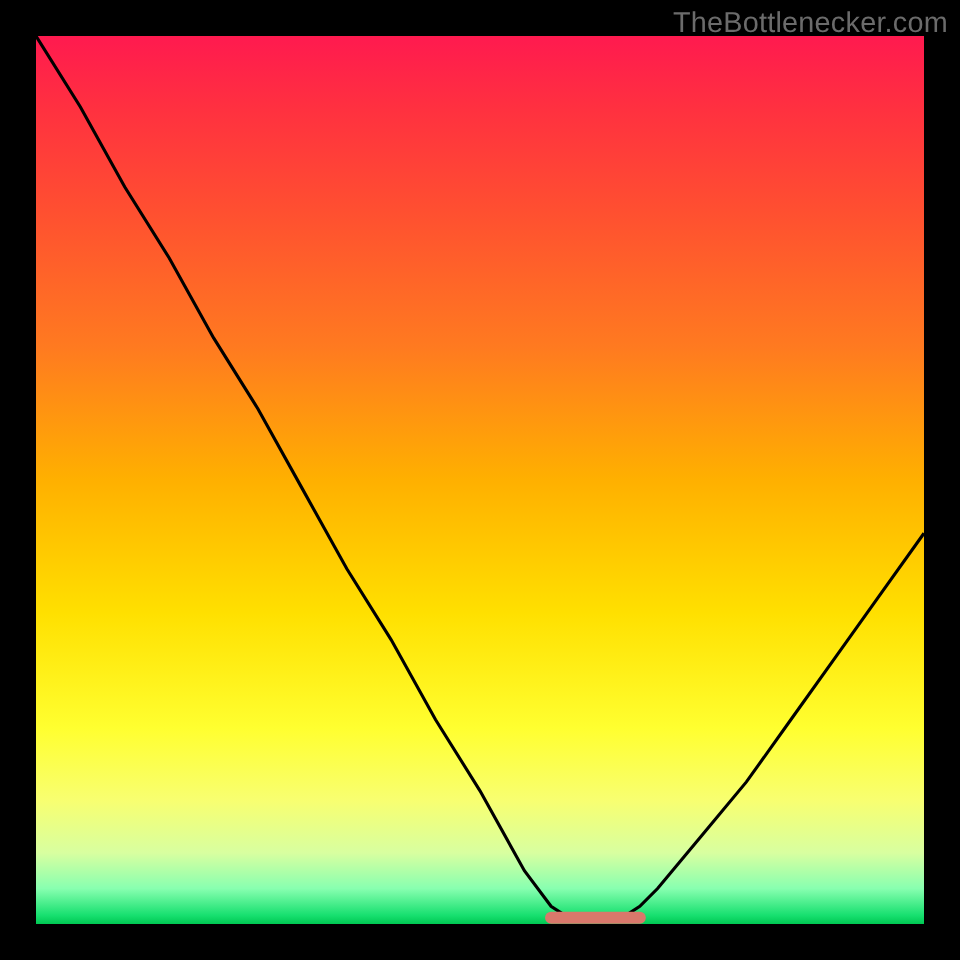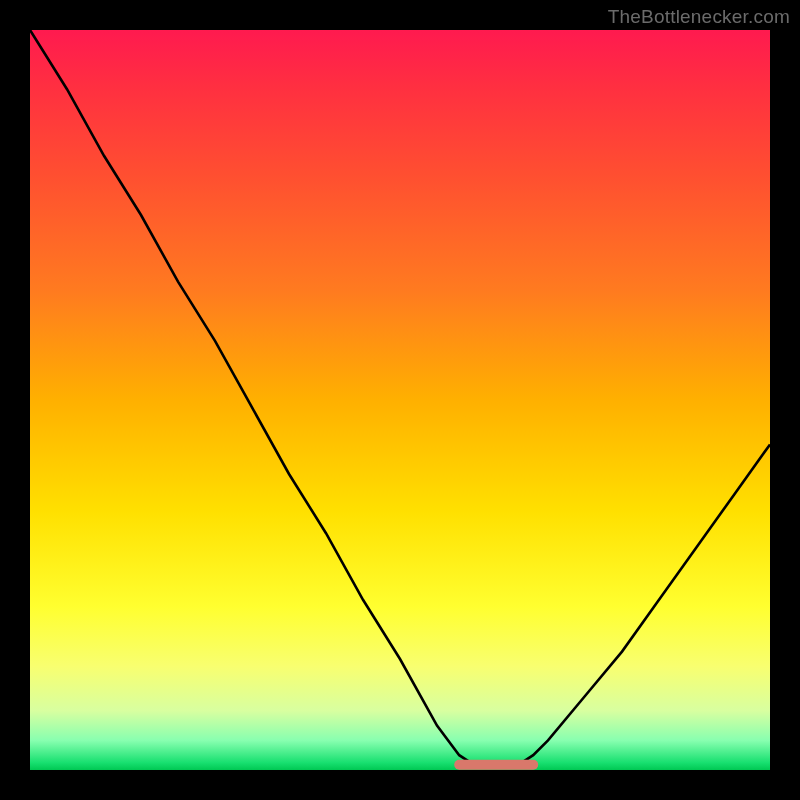--- a/index.html
+++ b/index.html
@@ -48,21 +48,21 @@
     position: absolute;
     inset: 0;
     width: 100%;
     height: 100%;
   }
   .watermark {
     position: absolute;
     top: 6px;
     right: 10px;
     color: #6b6b6b;
-    font-size: 19px;
+    font-size: 24px;
     font-weight: 500;
     letter-spacing: 0.2px;
   }
 </style>
 </head>
 <body>
 
 <div class="container">
 
   <div class="watermark">TheBottlenecker.com</div>

